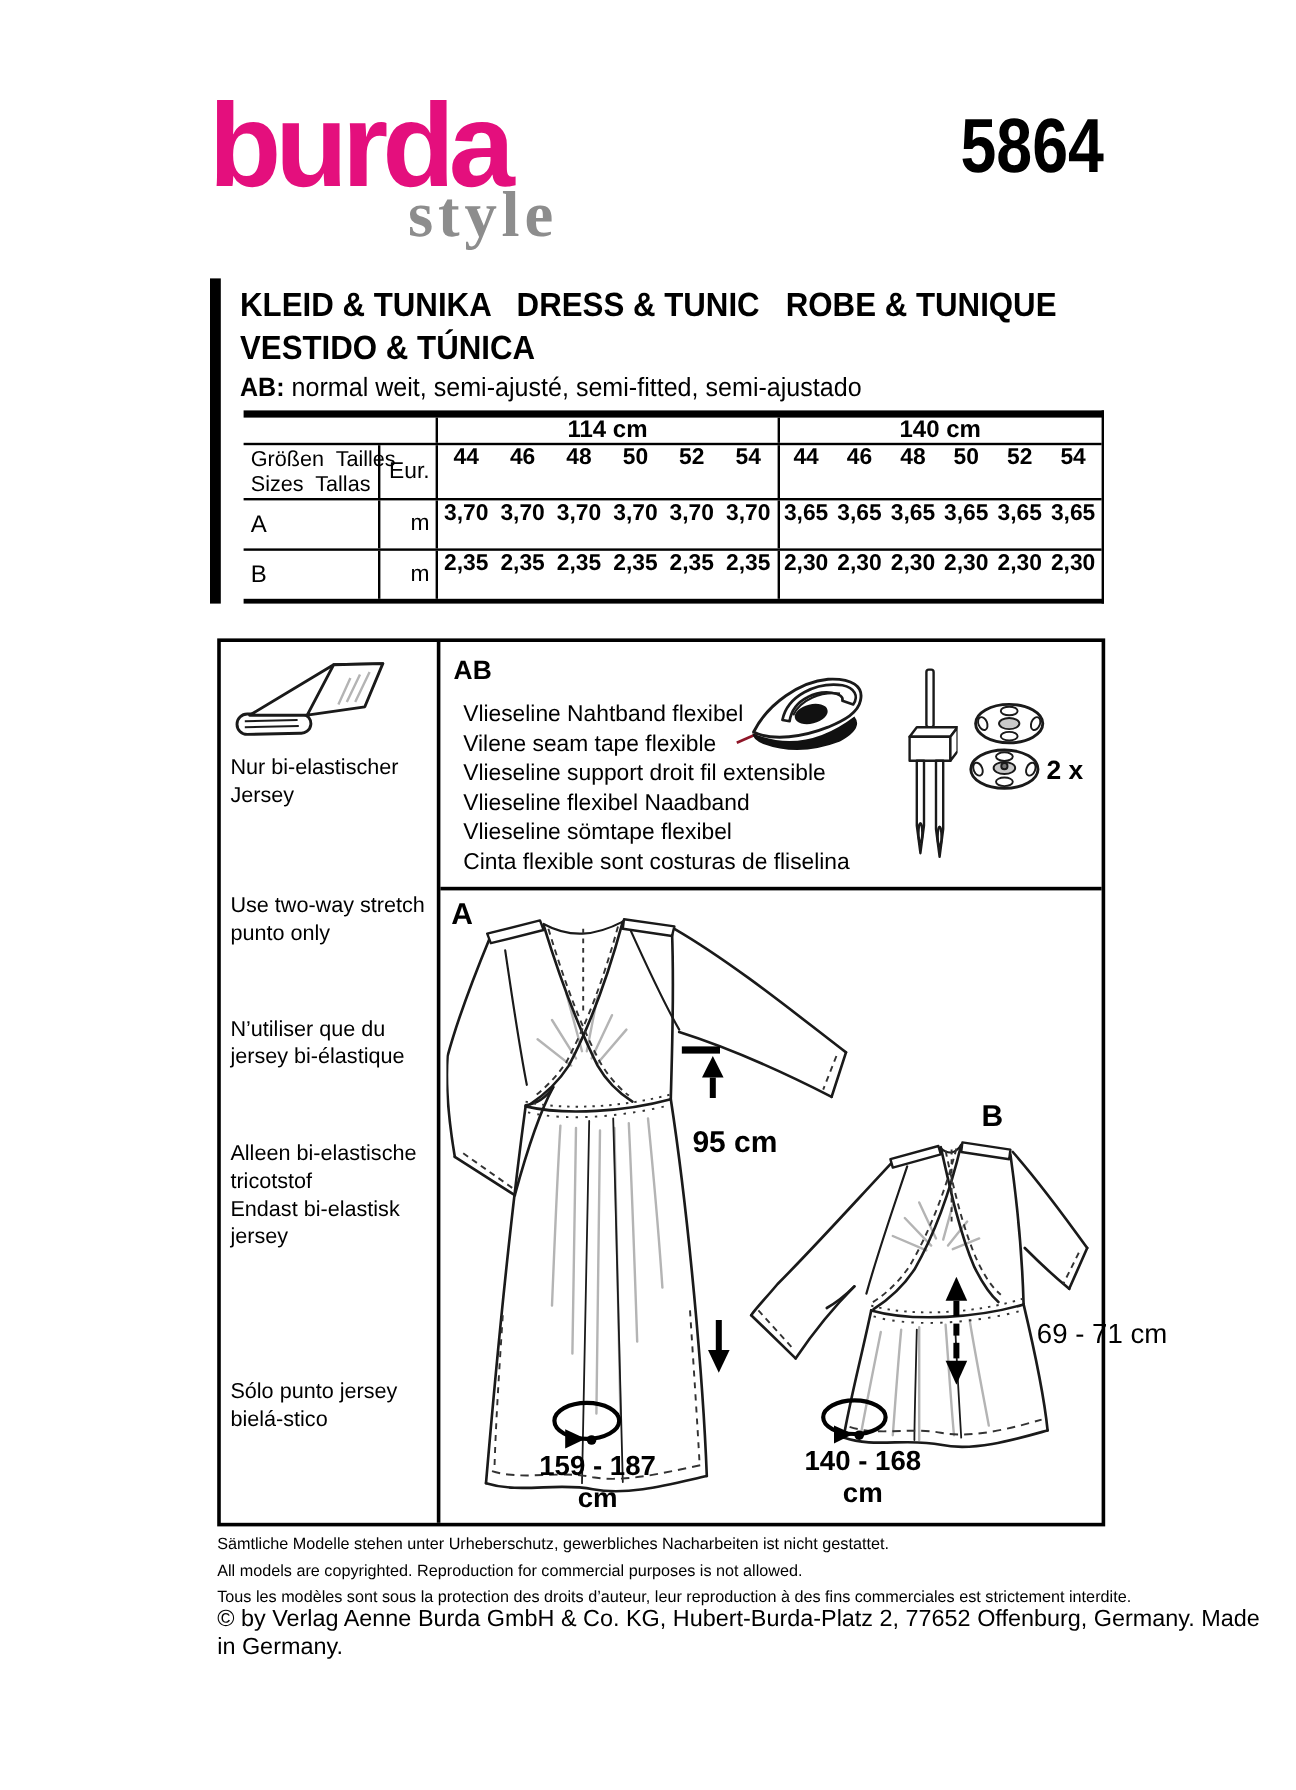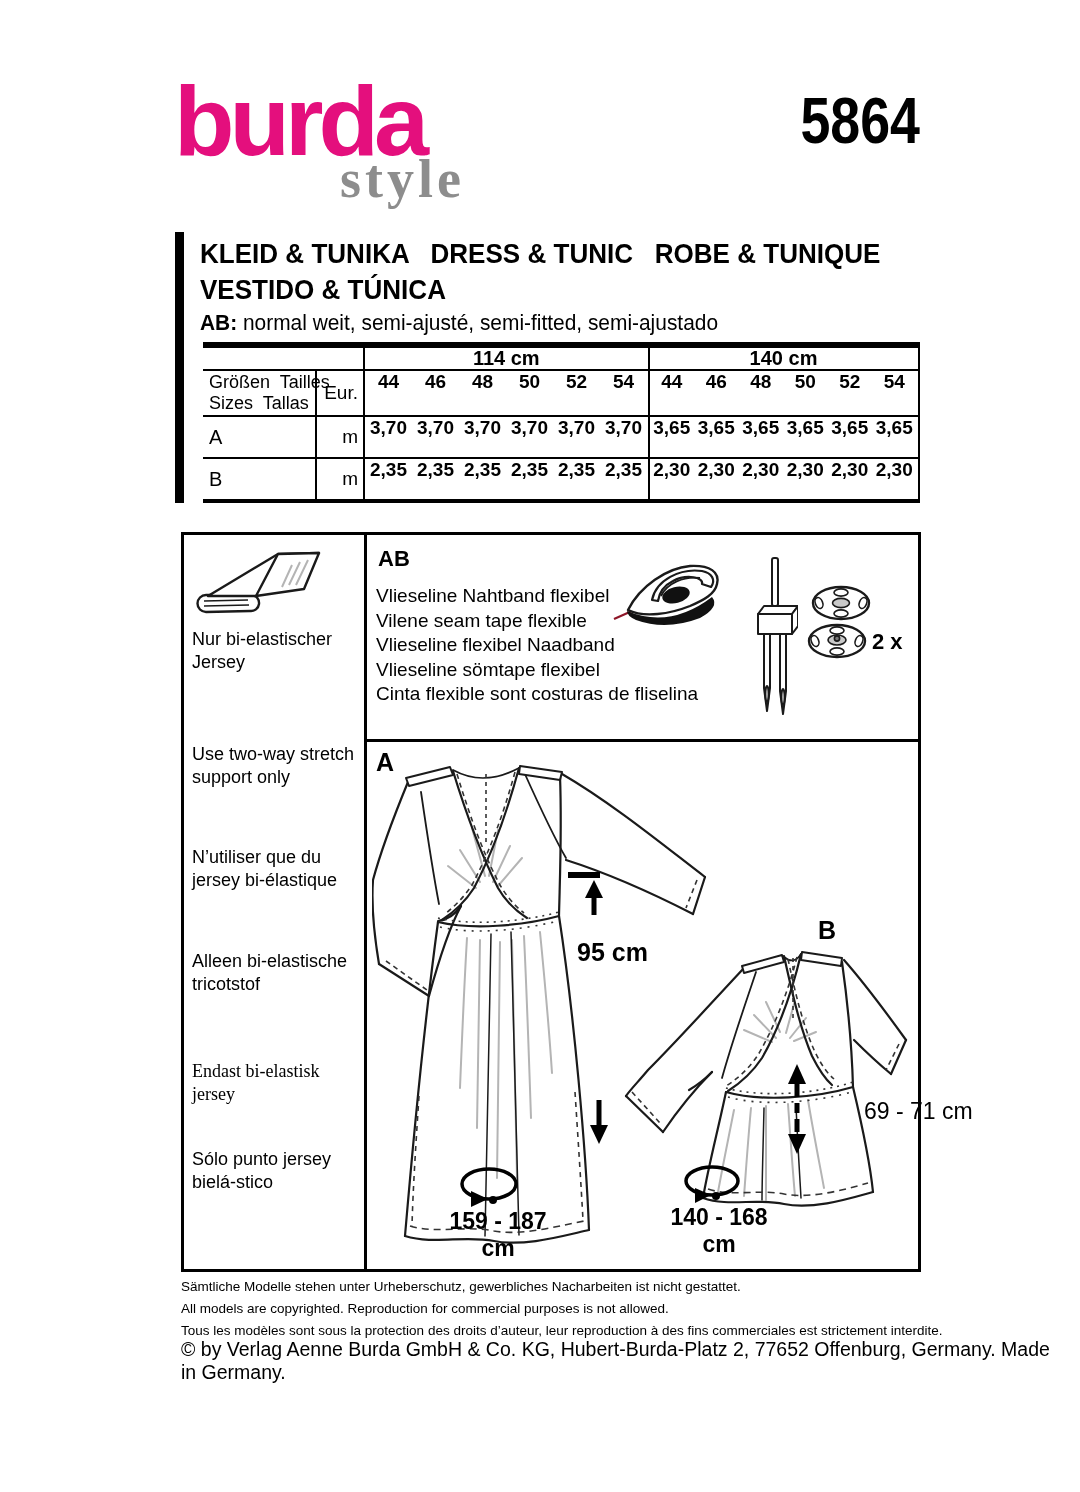--- a/index.html
+++ b/index.html
@@ -51,26 +51,26 @@
   .v-div{left:364px;top:535px;width:3px;height:734px;background:#000;}
   .h-div{left:367px;top:739px;width:551px;height:3px;background:#000;}
 
   
   .advice{left:192px;top:0;width:166px;}
   .advice > div{position:absolute;left:0;width:166px;font-size:18px;line-height:23px;}
   .advice > div:nth-child(1){top:628px;}
   .advice > div:nth-child(2){top:743px;}
   .advice > div:nth-child(3){top:846px;}
   .advice > div:nth-child(4){top:950px;}
-  .advice > div:nth-child(5){top:1060px;font-family:Liberation Serif, serif;}
+  .advice > div:nth-child(5){top:996px;}
   .advice > div:nth-child(6){top:1148px;}
 
   
   .ab-head{left:378px;top:546px;font-size:22px;font-weight:bold;}
-  .notion-lines{left:376px;top:584px;width:340px;font-size:19px;line-height:24.5px;}
+  .notion-lines{left:386px;top:584px;width:340px;font-size:19px;line-height:24.5px;}
   .snaps-count{left:872px;top:629px;font-size:22px;font-weight:bold;}
 
   
   .lblA{left:376px;top:748px;font-size:25px;font-weight:bold;}
   .lblB{left:818px;top:916px;font-size:25px;font-weight:bold;}
   .m95{left:577px;top:938px;font-size:25px;font-weight:bold;}
   .m6971{left:864px;top:1098px;font-size:23px;font-weight:normal;}
   .m159{left:433px;top:1208px;width:130px;text-align:center;font-size:23px;font-weight:bold;}
   .m140{left:654px;top:1204px;width:130px;text-align:center;font-size:23px;font-weight:bold;}
 
@@ -175,31 +175,32 @@
       <path d="M16 51 L86 9 L127 8 L64 51 Z"></path>
       <path d="M127 8 L112 44 L64 51 L86 9 Z"></path>
     </g>
     <g stroke="#b4b4b4" stroke-width="2" fill="none">
       <path d="M116 15 L104 40 M108 17 L97 40 M100 20 L90 42"></path>
     </g>
   </svg>
 
   <div class="abs advice">
       <div>Nur bi-elastischer Jersey</div>
-      <div>Use two-way stretch support only</div>
+      <div>Use two-way stretch punto only</div>
       <div>N’utiliser que du jersey bi-élastique</div>
       <div>Alleen bi-elastische tricotstof</div>
       <div>Endast bi-elastisk jersey</div>
       <div>Sólo punto jersey bielá-stico</div>
     </div>
 
   <div class="abs ab-head">AB</div>
   <div class="abs notion-lines">
       <div>Vlieseline Nahtband flexibel</div>
       <div>Vilene seam tape flexible</div>
+      <div>Vlieseline support droit fil extensible</div>
       <div>Vlieseline flexibel Naadband</div>
       <div>Vlieseline sömtape flexibel</div>
       <div>Cinta flexible sont costuras de fliselina</div>
     </div>
 
   <svg class="abs" style="left:612px;top:556px" width="112" height="78" viewBox="0 0 112 78">
     <path d="M2 63 L20 55" stroke="var(--iron-accent,#8e1628)" stroke-width="2.2" fill="none"></path>
     <path d="M15 55 Q58 73 100 41 Q108 51 88 62 Q54 75 24 64 Q15 60 15 55 Z" fill="#111"></path>
     <path d="M16 54 C28 30 55 12 78 10 C98 9 108 16 105 28 C103 38 92 44 78 50 C58 58 32 62 16 54 Z" fill="#fff" stroke="#1a1a1a" stroke-width="2.4" stroke-linejoin="round"></path>
     <ellipse cx="64" cy="39" rx="14" ry="8" transform="rotate(-14 64 39)" fill="#111"></ellipse>

